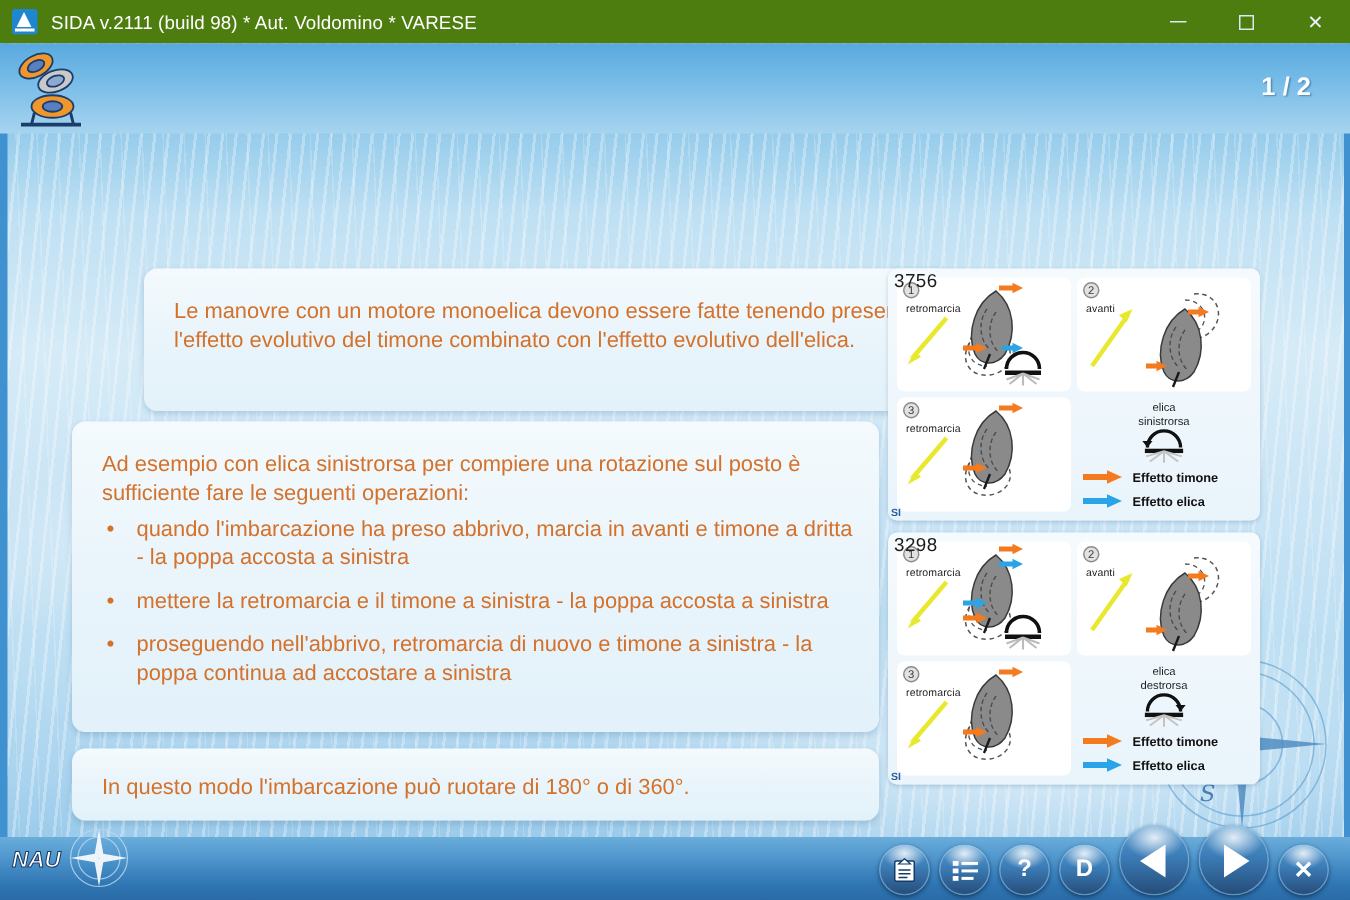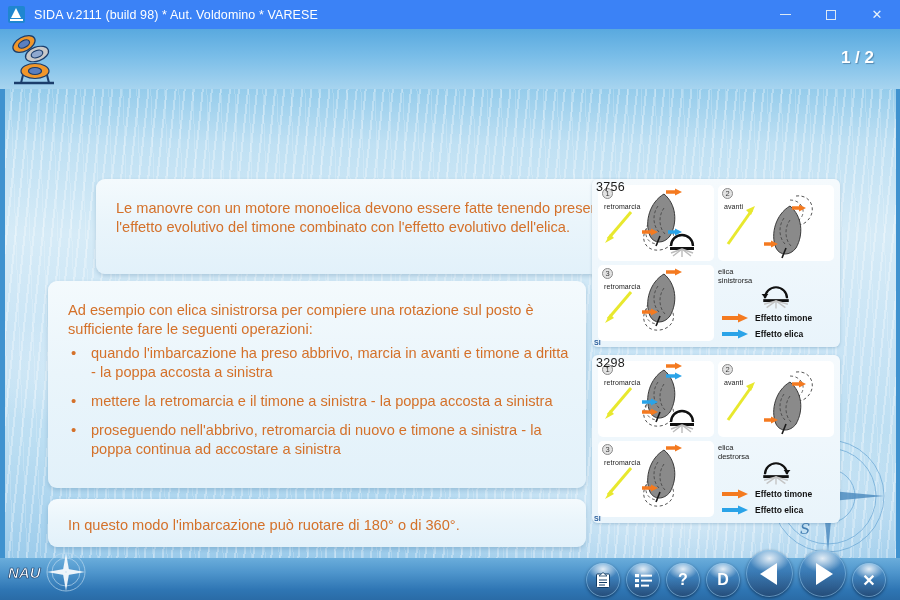--- a/index.html
+++ b/index.html
@@ -5,21 +5,21 @@
   * { box-sizing: border-box; margin: 0; padding: 0; }
   html, body {
     width: 900px; height: 600px; overflow: hidden;
     font-family: "Liberation Sans", sans-serif;
     background: #ffffff;
   }
 
   
   #titlebar {
     height: 29px; width: 900px;
-    background: #3b82f6;
+    background: #4d7c0f;
     display: flex; align-items: center;
     position: relative;
   }
   #app-icon {
     width: 17px; height: 17px; margin-left: 8px; margin-right: 9px;
     background: #1f86d0;
     border-radius: 2px;
     position: relative; flex: none;
   }
   #app-icon::after {
@@ -153,21 +153,21 @@
     width: 11px; height: 11px; border-radius: 50%;
     border: 1px solid #8a8a8a; background: #e2e2e2;
     font-size: 7.5px; color: #3a3a3a; text-align: center; line-height: 10px;
   }
   .sub-mode {
     position: absolute; left: 6px; top: 18px;
     font-size: 7px; color: #222; letter-spacing: .1px;
   }
   .legend-prop-label {
     position: absolute; left: 0; right: 0; top: 2px;
-    font-size: 7.5px; color: #222; line-height: 9px;
+    text-align: center; font-size: 7.5px; color: #222; line-height: 9px;
   }
   .legend-row {
     position: absolute; left: 4px; display: flex; align-items: center; gap: 7px;
   }
   .legend-row .lbl { font-size: 8.5px; font-weight: bold; color: #111; }
   .lg-arrow { width: 26px; height: 10px; display: block; }
 
   
   #bottombar {
     position: absolute; left: 0; bottom: 0; width: 900px; height: 42px;

